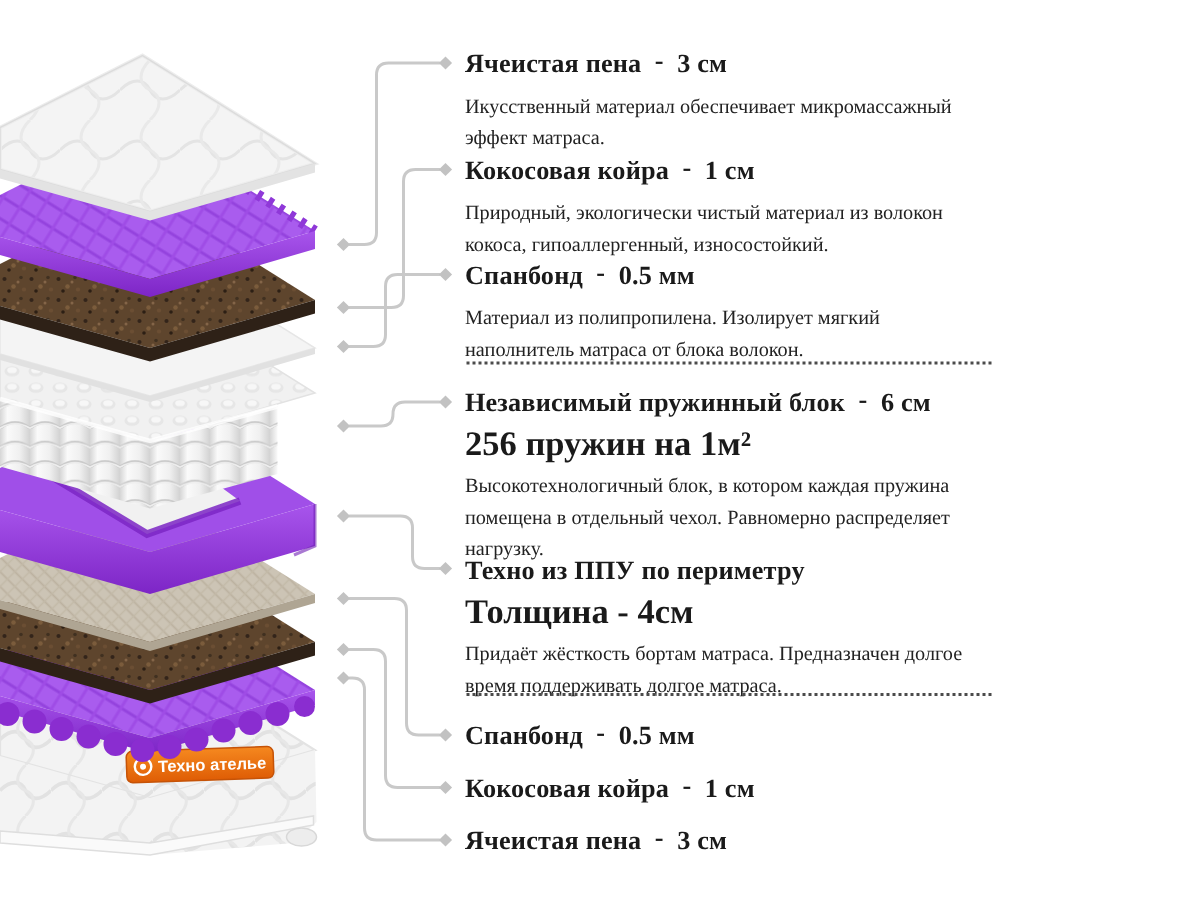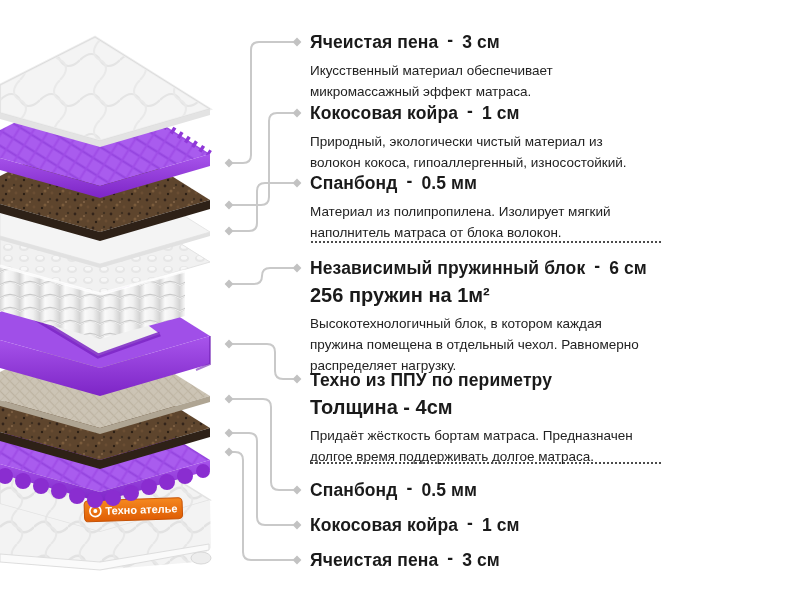--- a/index.html
+++ b/index.html
@@ -10,28 +10,28 @@
   body{
     width:800px;height:600px;background:var(--bg);
     font-family:"Liberation Sans","DejaVu Sans",sans-serif;
     position:relative;overflow:hidden;
     -webkit-font-smoothing:antialiased;
   }
   .stage{position:absolute;inset:0;}
   svg{display:block;}
   .mattress-svg{position:absolute;left:0;top:0;}
   .connector-svg{position:absolute;left:0;top:0;pointer-events:none;}
-  .labels{position:absolute;inset:0;}
+  .labels{position:absolute;inset:0;font-family:Liberation Serif, serif;}
   .item{position:absolute;left:310px;width:352px;color:var(--title-color);}
   .item h3{
     margin:0;font-size:17.5px;line-height:27px;font-weight:700;
     color:var(--title-color);letter-spacing:.1px;white-space:nowrap;
   }
   .item .sub{
-    margin:0;font-size:20px;line-height:27px;font-weight:700;
+    margin:0;font-size:23px;line-height:27px;font-weight:700;
     color:var(--title-color);white-space:nowrap;
   }
   .item .dash{display:inline-block;margin:0 9px;position:relative;top:-2px;font-weight:700;}
   .item p{
     margin:4px 0 0;font-size:13.5px;line-height:21px;
     color:var(--text-color);width:334px;
   }
   .divider{
     position:absolute;left:311px;width:350px;height:0;
     border-top:2px dotted #4b4b4b;

